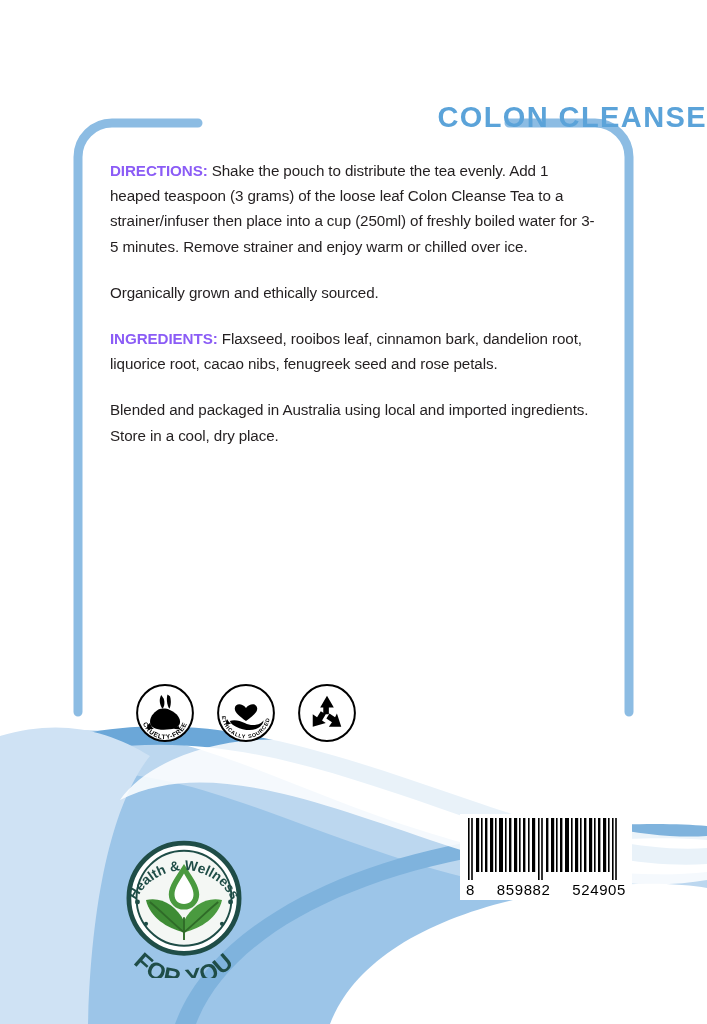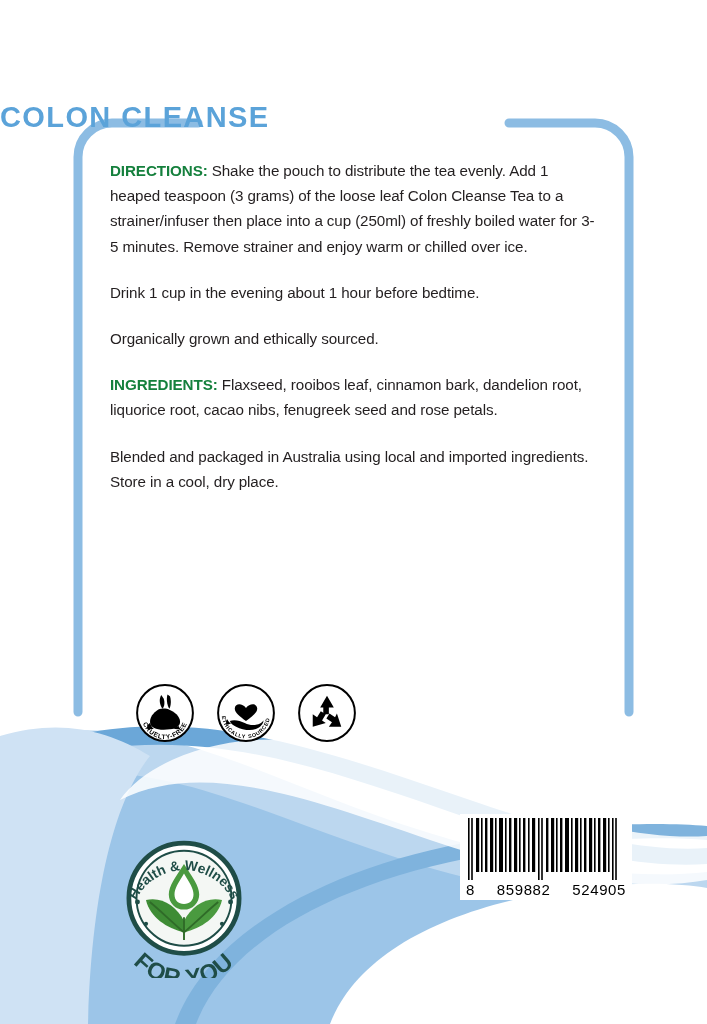--- a/index.html
+++ b/index.html
@@ -40,21 +40,21 @@
     width: 707px;
     height: 1024px;
   }
 
   
   #title {
     position: absolute;
     left: 0;
     top: 101px;
     width: 707px;
-    text-align: left;
+    text-align: right;
     font-size: 29px;
     font-weight: bold;
     letter-spacing: 1.4px;
     color: #5ba3d9;
     white-space: nowrap;
   }
 
   
   #copy {
     position: absolute;
@@ -65,21 +65,21 @@
   .para {
     font-size: 15.2px;
     line-height: 25.2px;
     color: #231f20;
     margin: 0 0 21px 0;
     letter-spacing: -0.1px;
   }
   .para:last-child { margin-bottom: 0; }
   .lead {
     font-weight: bold;
-    color: #15803d;
+    color: #8b5cf6;
     margin-top: 47px;
   }
 
   
   #badges {
     position: absolute;
     left: 134px;
     top: 682px;
     display: flex;
     gap: 19px;
@@ -168,21 +168,20 @@
 
     <path d="M198 123 L112 123 A34 34 0 0 0 78 157 L78 712" fill="none" stroke="#8cbce3" stroke-width="9" stroke-linecap="round"></path>
     <path d="M509 123 L595 123 A34 34 0 0 1 629 157 L629 712" fill="none" stroke="#8cbce3" stroke-width="9" stroke-linecap="round"></path>
   </svg>
 
   <div id="title">COLON CLEANSE</div>
 
   <div id="copy">
     <p class="para"><span class="lead">DIRECTIONS:</span><span> Shake the pouch to distribute the tea evenly. Add 1 heaped teaspoon (3 grams) of the loose leaf Colon Cleanse Tea to a strainer/infuser then place into a cup (250ml) of freshly boiled water for 3-5  minutes. Remove strainer and enjoy warm or chilled over ice.</span></p>
 
-    <p class="para">Drink 1 cup in the evening about 1 hour before bedtime.</p>
 
     <p class="para">Organically grown and ethically sourced.</p>
 
     <p class="para"><span class="lead">INGREDIENTS:</span><span> Flaxseed, rooibos leaf, cinnamon bark, dandelion root, liquorice root, cacao nibs, fenugreek seed and rose petals.</span></p>
 
 
     <p class="para">Blended and packaged in Australia using local and imported ingredients. Store in a cool, dry place.</p>
   </div>
 
   <div id="badges">

